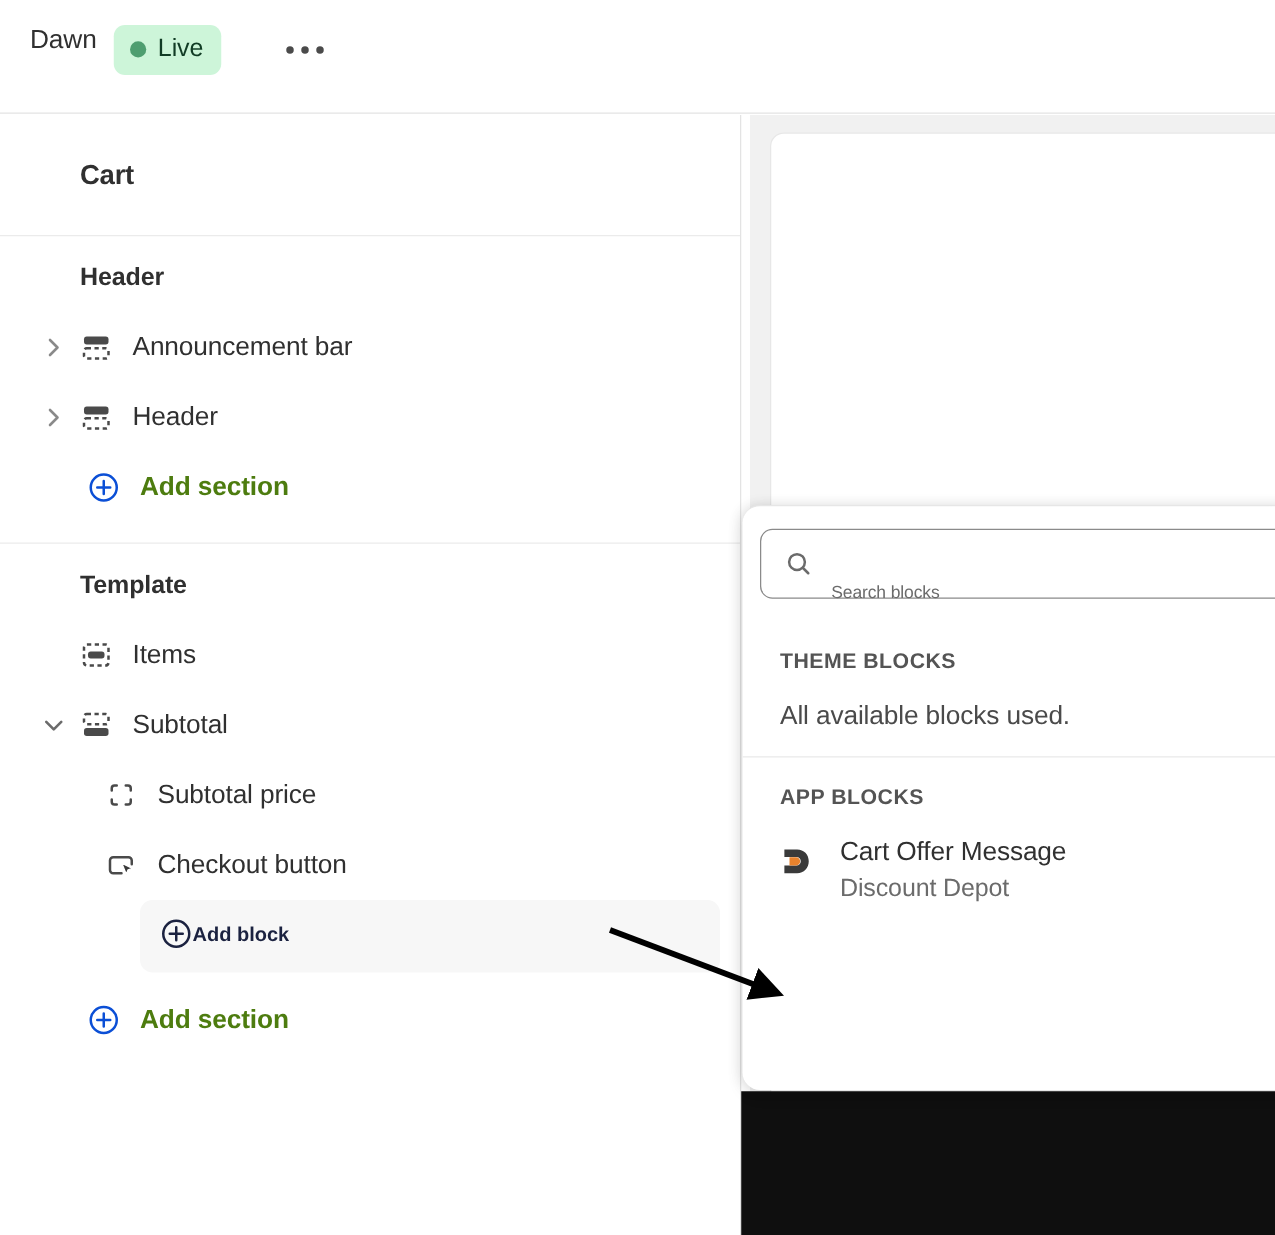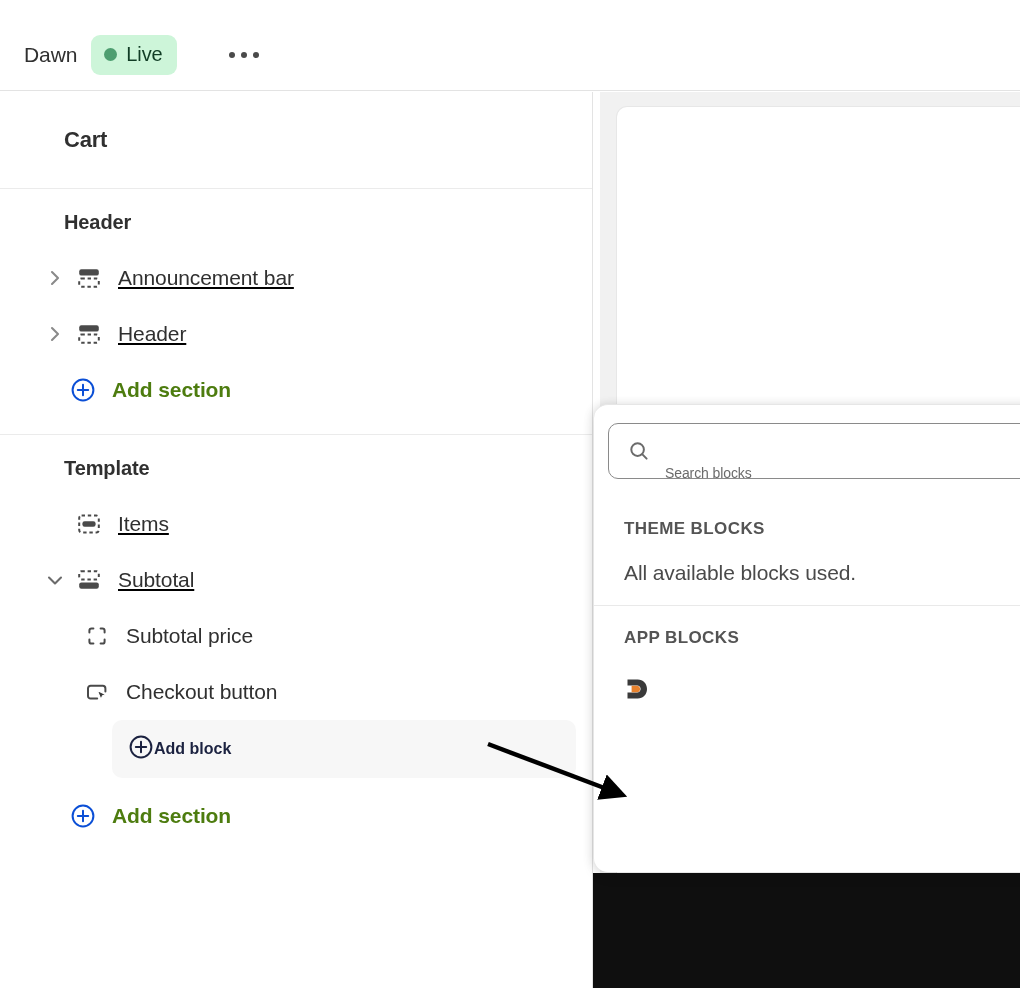--- a/index.html
+++ b/index.html
@@ -12,21 +12,21 @@
   }
   #root { position: relative; width: 1020px; height: 988px; overflow: hidden; background:#fff; }
 
   
   .topbar {
     position: absolute; left: 0; top: 0; width: 1020px; height: 91px;
     background: #ffffff;
     border-bottom: 1px solid #e3e3e3;
     display: flex; align-items: flex-start;
   }
-  .topbar-inner { display: flex; align-items: center; gap: 14px; padding-left: 24px; padding-top: 20px; margin-top: 15px; }
+  .topbar-inner { display: flex; gap: 14px; padding-left: 24px; padding-top: 20px; }
   .theme-name { font-size: 21px; color: #303030; letter-spacing: -0.1px; }
   .live-badge {
     display: inline-flex; align-items: center; gap: 9px;
     background: #cdf5d9; border-radius: 9px;
     padding: 5px 14px 6px 13px; height: 40px;
   }
   .live-dot { width: 13px; height: 13px; border-radius: 50%; background: #4e9e70; display:block; }
   .live-label { font-size: 20px; color: #113c25; letter-spacing: -0.1px; }
   .more-btn {
     display: inline-flex; align-items: center; gap: 6px;
@@ -67,21 +67,21 @@
   .group + .group { border-top: 1px solid #ebebeb; }
   .group-title {
     font-size: 20px; font-weight: bold; color: #303030;
     padding-left: 64px; margin-bottom: 16px; letter-spacing: -0.1px;
   }
 
   .row {
     display: flex; align-items: center; height: 56px;
     padding-left: 32px; position: relative;
   }
-  .row-indent-1 { padding-left: 44px; text-decoration: underline; }
+  .row-indent-1 { padding-left: 32px; }
   .row-indent-3 { padding-left: 64px; margin-left: 20px; }
 
   .caret {
     width: 22px; height: 22px; flex: 0 0 22px; margin-right: 10px;
     position: relative;
   }
   .caret.empty { background: none; }
   .caret svg { display: block; }
 
   .row-icon { width: 26px; height: 26px; flex: 0 0 26px; margin-right: 16px; display:block; }
@@ -309,20 +309,24 @@
 
     <div class="pop-section divided">
       <div class="pop-heading">APP BLOCKS</div>
       <div class="app-block-item">
         <span class="app-icon">
           <svg width="30" height="30" viewBox="0 0 30 30" fill="none" aria-hidden="true">
             <path d="M3.5 5.5h10.2c5.4 0 9.3 4 9.3 9.5s-3.9 9.5-9.3 9.5H3.5v-6.1h9.6c2.1 0 3.5-1.4 3.5-3.4s-1.4-3.4-3.5-3.4H3.5V5.5z" fill="#3a3a3a"></path>
             <path d="M7.6 11.7h5.3c1.9 0 3.2 1.3 3.2 3.3s-1.3 3.3-3.2 3.3H7.6v-6.6z" fill="#e8822d"></path>
           </svg>
         </span>
+        <span class="app-texts">
+          <span class="app-title">Cart Offer Message</span>
+          <span class="app-subtitle">Discount Depot</span>
+        </span>
       </div>
     </div>
   </div>
 
   <svg class="annotation-arrow" aria-hidden="true">
     <defs>
       <marker id="arrowhead" markerWidth="6" markerHeight="6" refX="1.2" refY="3" orient="auto">
         <path d="M0,0 L6,3 L0,6 z" fill="#000000"></path>
       </marker>
     </defs>

